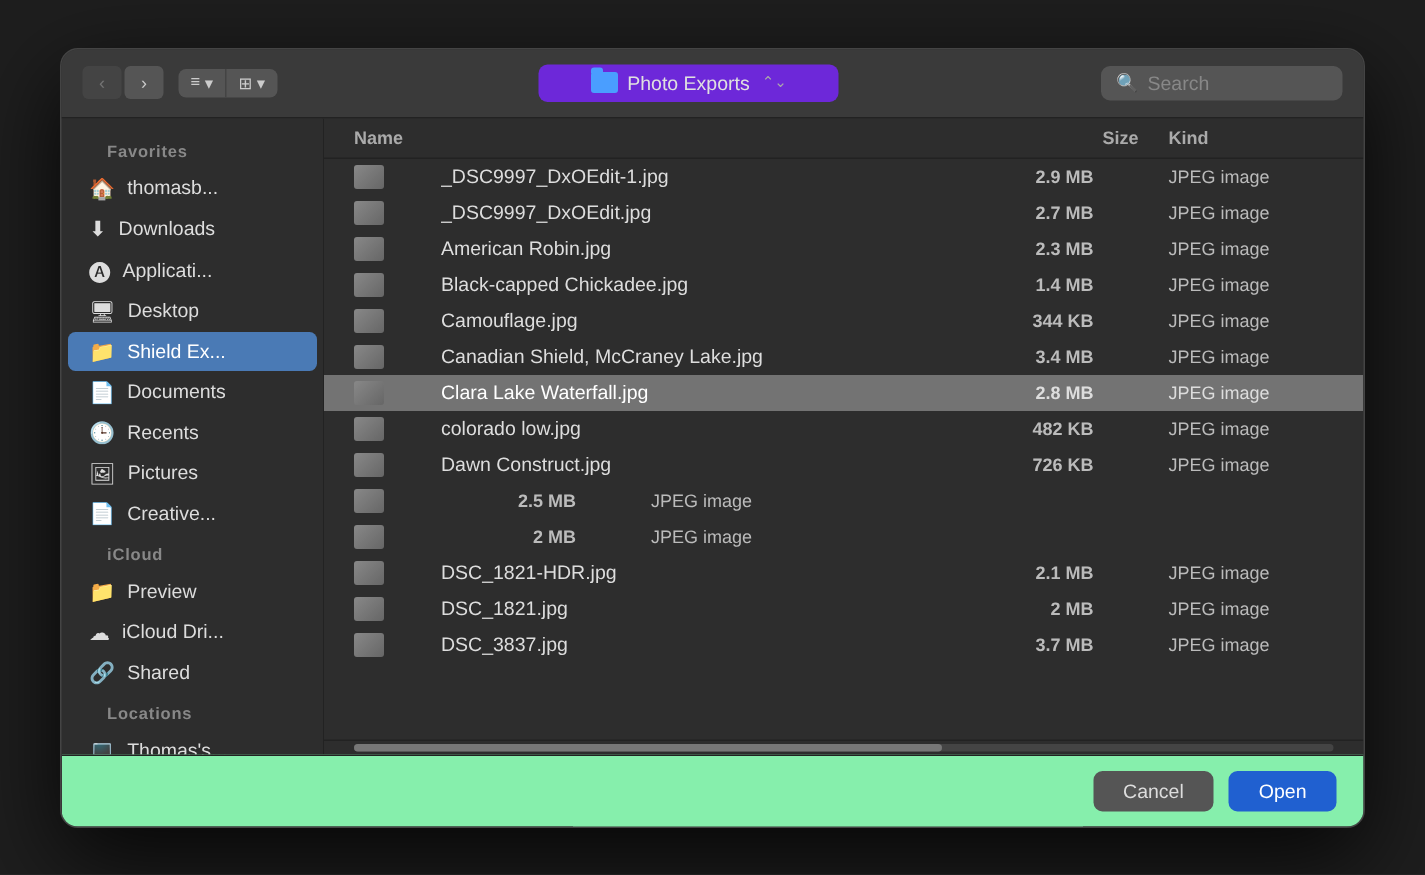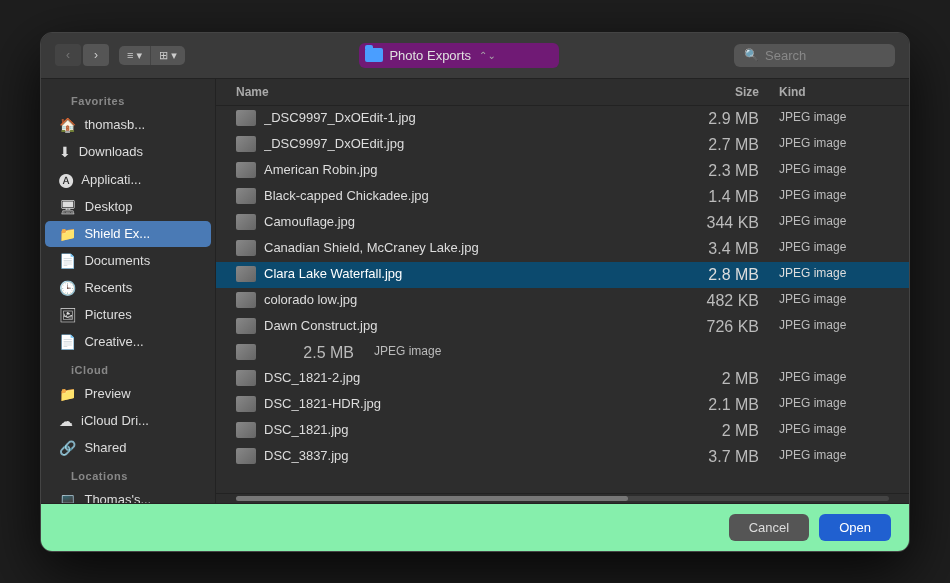--- a/index.html
+++ b/index.html
@@ -64,32 +64,32 @@
       font-size: 11px;
       display: flex; align-items: center; gap: 3px;
     }
     .view-btn:first-child { border-right: 1px solid #444; }
     .location-selector {
       flex: 1;
       display: flex;
       justify-content: center;
     }
     .location-pill {
-      background: #701a75;
+      background: #6d28d9;
       border: none;
       border-radius: 6px;
       color: #e0e0e0;
       padding: 5px 6px;
       font-size: 13px;
       display: flex;
       align-items: center;
       gap: 8px;
       cursor: pointer;
       min-width: 200px;
-      justify-content: flex-start;
+      justify-content: center;
     }
     .location-pill-inner {
       display: flex; align-items: center; gap: 6px;
     }
     .folder-icon-blue {
       width: 18px; height: 14px;
       background: #4a9eff;
       border-radius: 2px;
       position: relative;
       display: inline-block;
@@ -185,41 +185,42 @@
     .col-name { flex: 1; }
     .col-size { width: 90px; text-align: right; }
     .col-kind { width: 130px; text-align: left; padding-left: 20px; }
     .file-list {
       flex: 1;
       overflow-y: auto;
       overflow-x: hidden;
     }
     .file-row {
       display: flex;
-      align-items: flex-start;
+      align-items: center;
       padding: 4px 20px;
       font-size: 13px;
       color: #ddd;
       cursor: pointer;
-    }
-    .file-row.selected { background: #0c4a6e; color: #fff; }
+      gap: 30px;
+    }
+    .file-row.selected { background: #737373; color: #fff; }
     .file-icon-img {
       width: 20px; height: 16px;
       background: #aaa;
       border-radius: 2px;
       margin-right: 8px;
       flex-shrink: 0;
       position: relative;
       display: inline-block;
     }
     .file-icon-img.jpeg {
       background: linear-gradient(135deg, #888 0%, #666 100%);
     }
     .file-name { flex: 1; white-space: nowrap; overflow: hidden; text-overflow: ellipsis; }
-    .file-size { width: 90px; text-align: right; color: #bbb; font-size: 16px; }
+    .file-size { width: 90px; text-align: right; color: #bbb; font-size: 12px; font-weight: bold; }
     .file-row.selected .file-size { color: #ddd; }
     .file-kind { width: 130px; padding-left: 20px; color: #bbb; font-size: 12px; }
     .file-row.selected .file-kind { color: #ddd; }
 
     
     .hscroll-bar {
       height: 10px;
       background: #2d2d2d;
       border-top: 1px solid #222;
       display: flex;
@@ -428,21 +429,20 @@
       <span class="file-size">726 KB</span>
       <span class="file-kind">JPEG image</span>
     </div>
           <div class="file-row">
       <span class="file-icon-img jpeg"></span>
       <span class="file-size">2.5 MB</span>
       <span class="file-kind">JPEG image</span>
     </div>
           <div class="file-row">
       <span class="file-icon-img jpeg"></span>
-      <span class="file-name">DSC_1821-2.jpg</span>
       <span class="file-size">2 MB</span>
       <span class="file-kind">JPEG image</span>
     </div>
           <div class="file-row">
       <span class="file-icon-img jpeg"></span>
       <span class="file-name">DSC_1821-HDR.jpg</span>
       <span class="file-size">2.1 MB</span>
       <span class="file-kind">JPEG image</span>
     </div>
           <div class="file-row">

